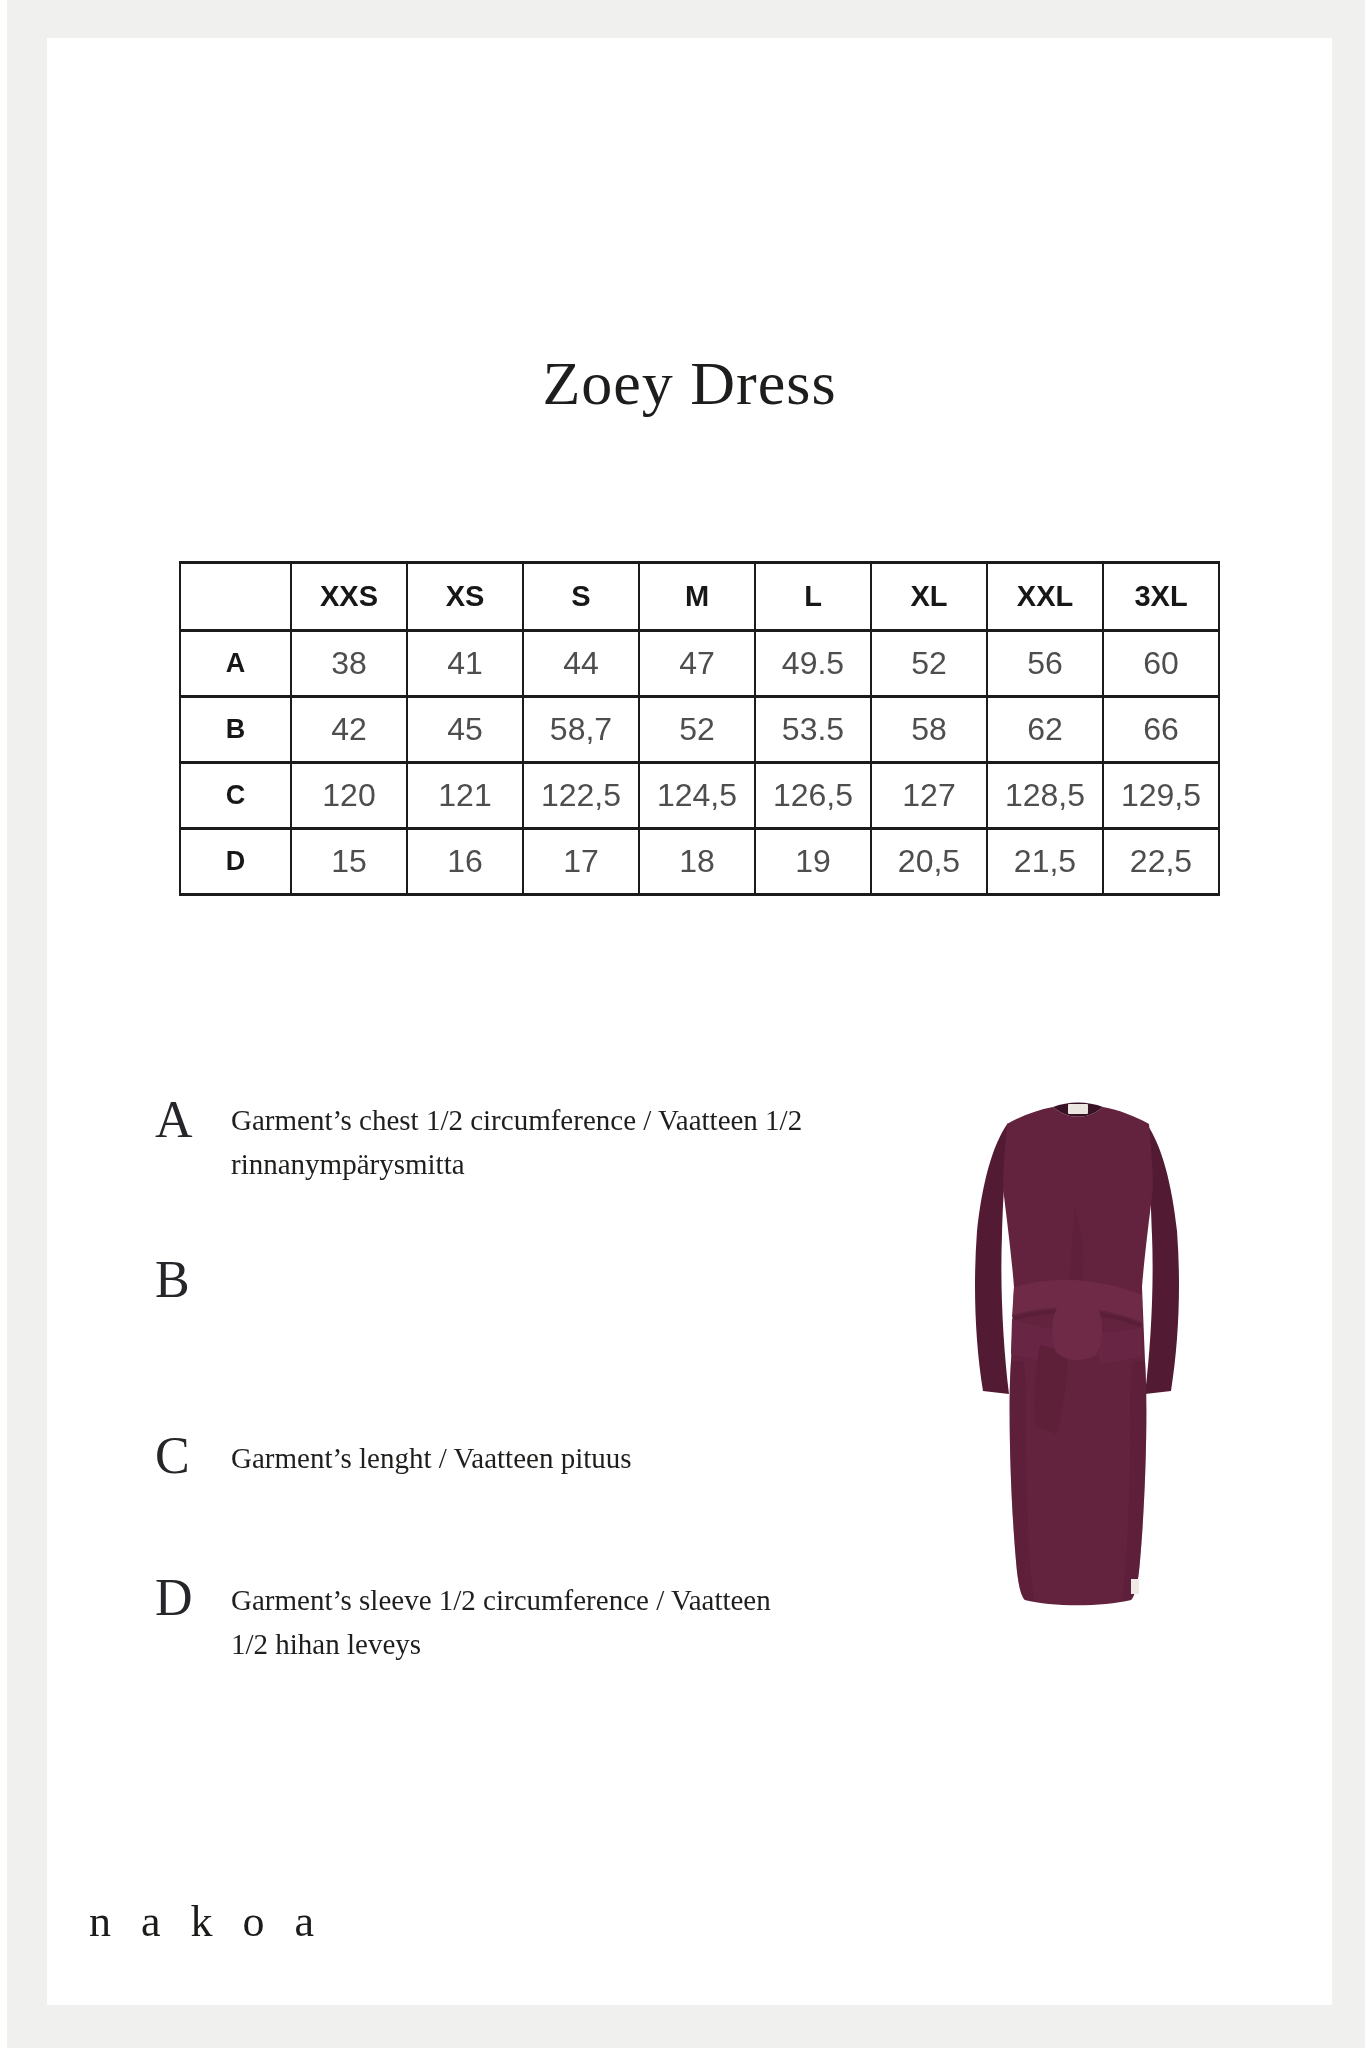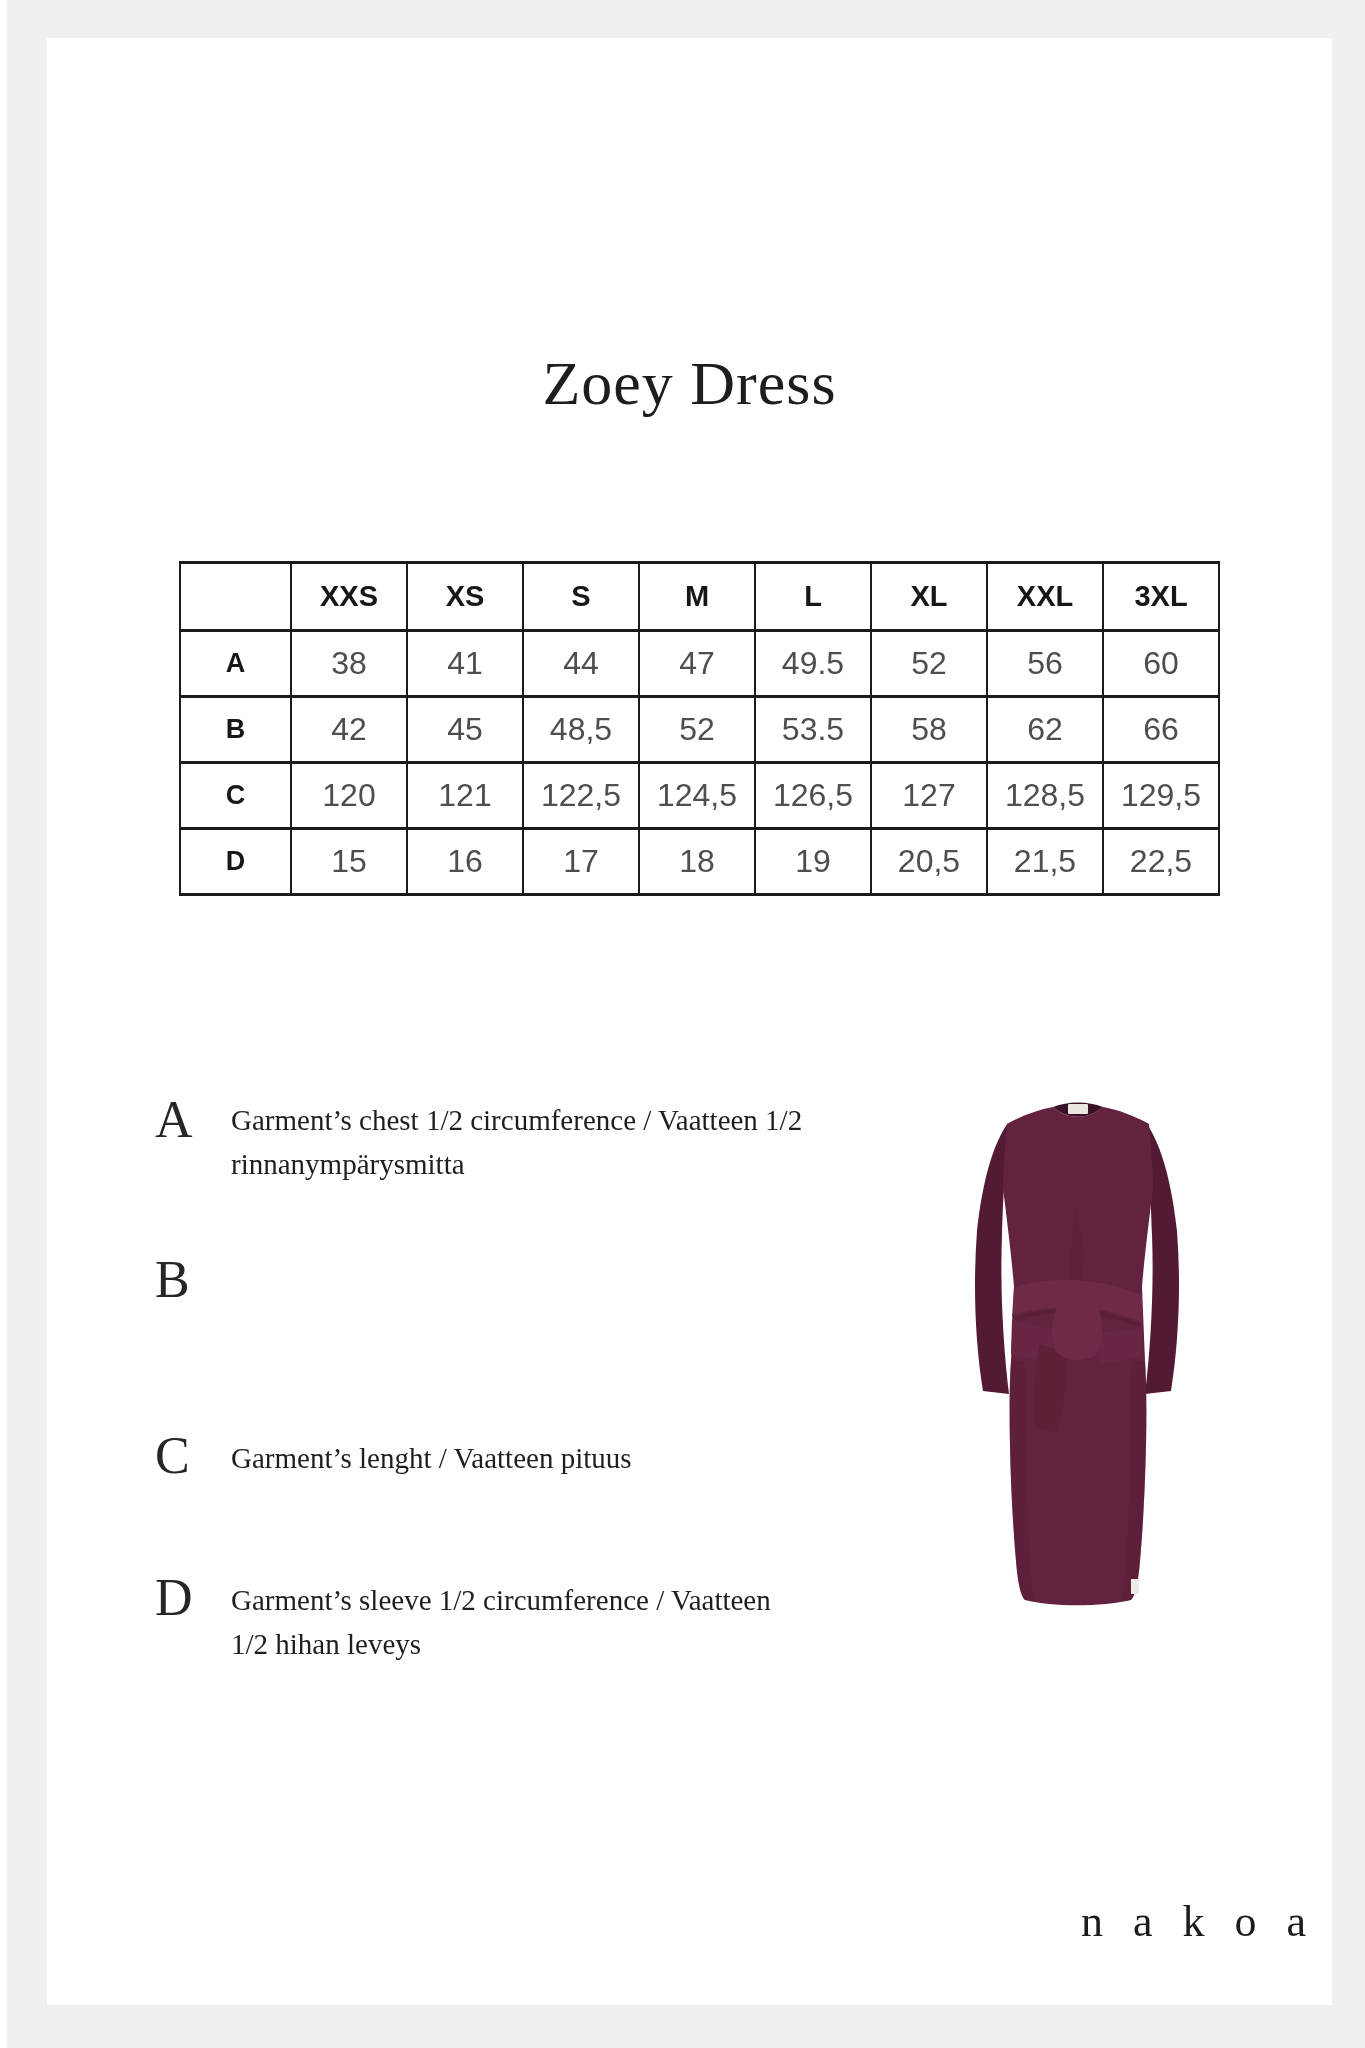--- a/index.html
+++ b/index.html
@@ -33,21 +33,21 @@
     position:absolute;left:108px;font-size:52px;line-height:52px;
     color:#26262a;font-weight:400;
   }
   .legend-text{
     position:absolute;left:184px;font-size:29px;line-height:44px;
     color:#1e1e1c;white-space:nowrap;
   }
   .dress{position:absolute;left:890px;top:1055px;width:260px;height:545px;}
   .dress svg{width:100%;height:100%;display:block;}
   .brand{
-    position:absolute;left:4px;top:1858px;width:100%;text-align:right;
+    position:absolute;left:12px;top:1858px;width:100%;text-align:left;
     font-size:44px;color:#1b1b19;letter-spacing:30px;text-indent:30px;
     font-weight:400;
   }
 </style>
 </head>
 <body>
 
 <div class="canvas">
   <div class="page">
 
@@ -85,21 +85,21 @@
           <td>47</td>
           <td>49.5</td>
           <td>52</td>
           <td>56</td>
           <td>60</td>
         </tr>
         <tr class="row">
           <td class="rl">B</td>
           <td>42</td>
           <td>45</td>
-          <td>48,5</td>
+          <td>58,7</td>
           <td>52</td>
           <td>53.5</td>
           <td>58</td>
           <td>62</td>
           <td>66</td>
         </tr>
         <tr class="row">
           <td class="rl">C</td>
           <td>120</td>
           <td>121</td>

